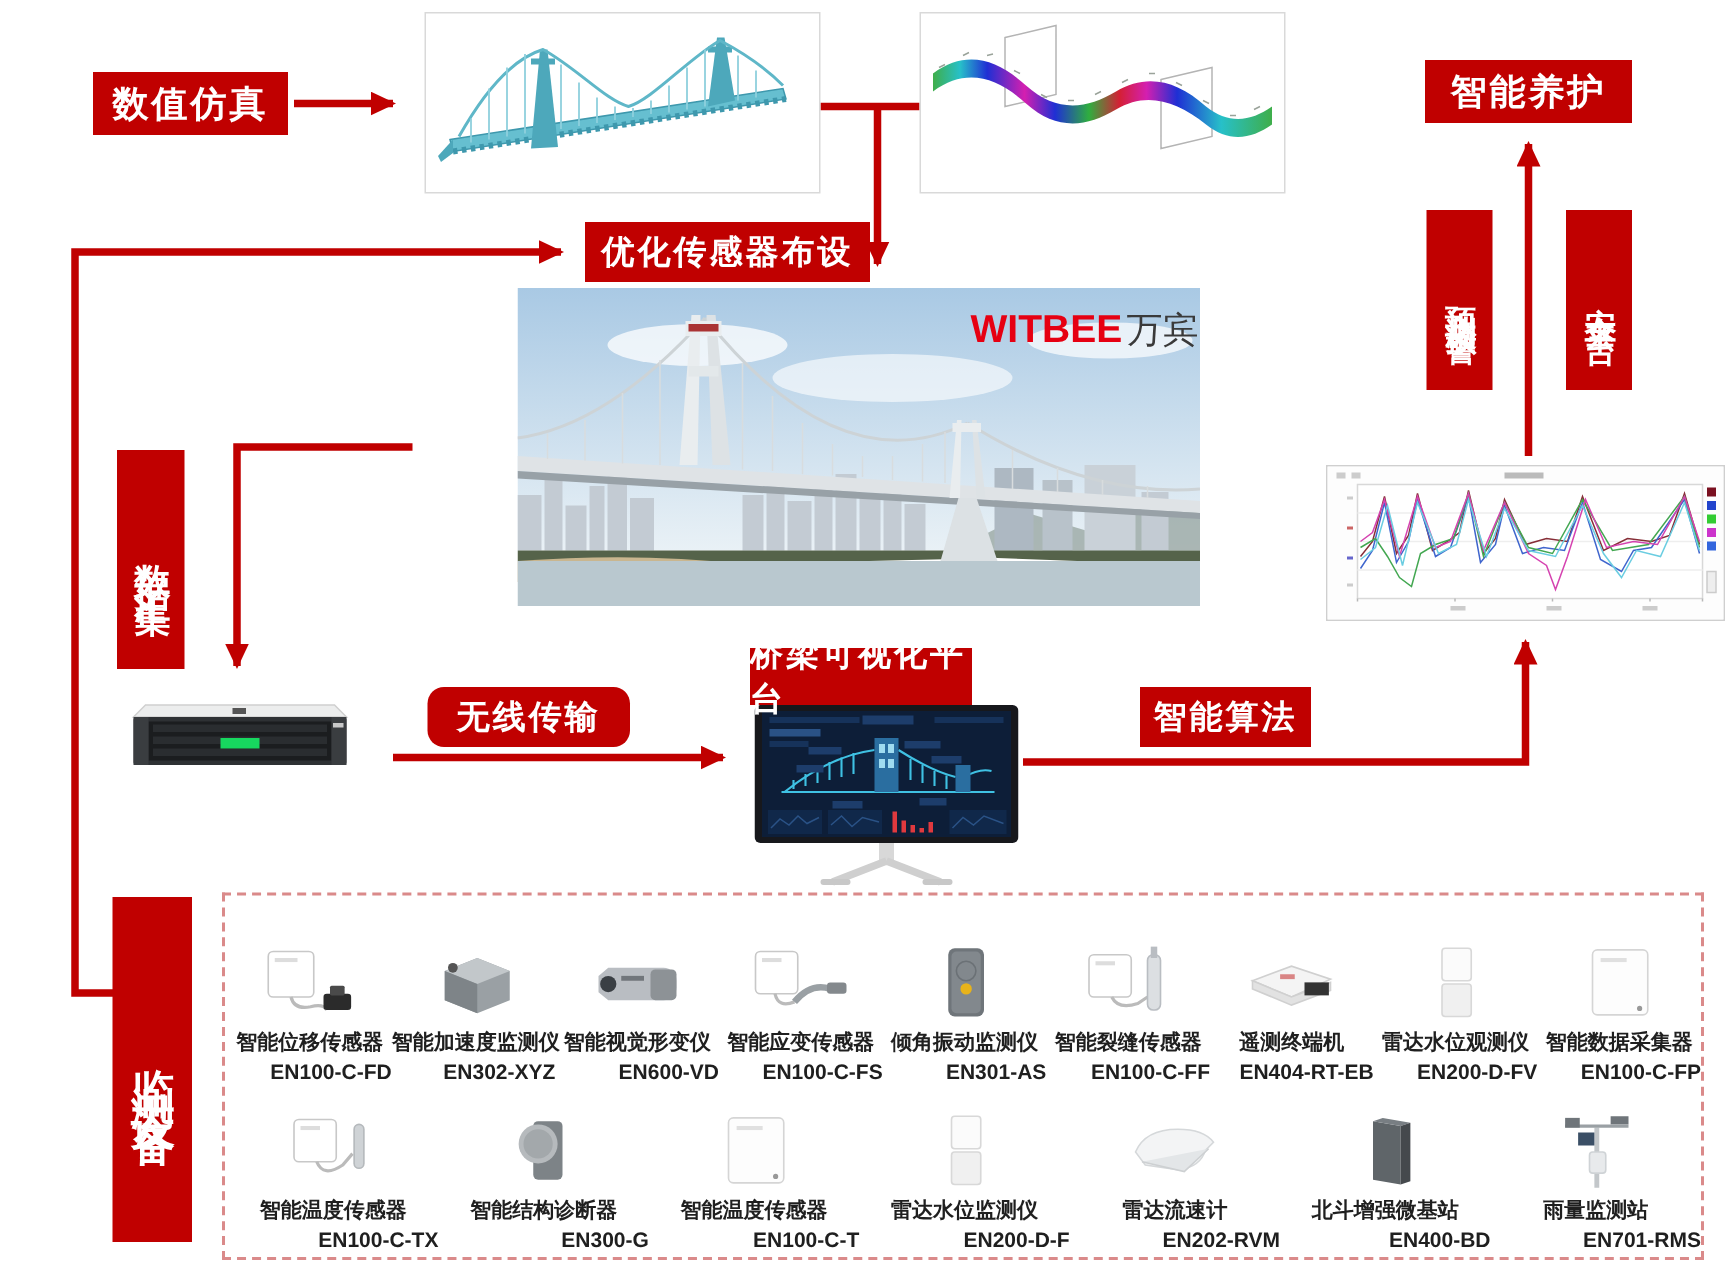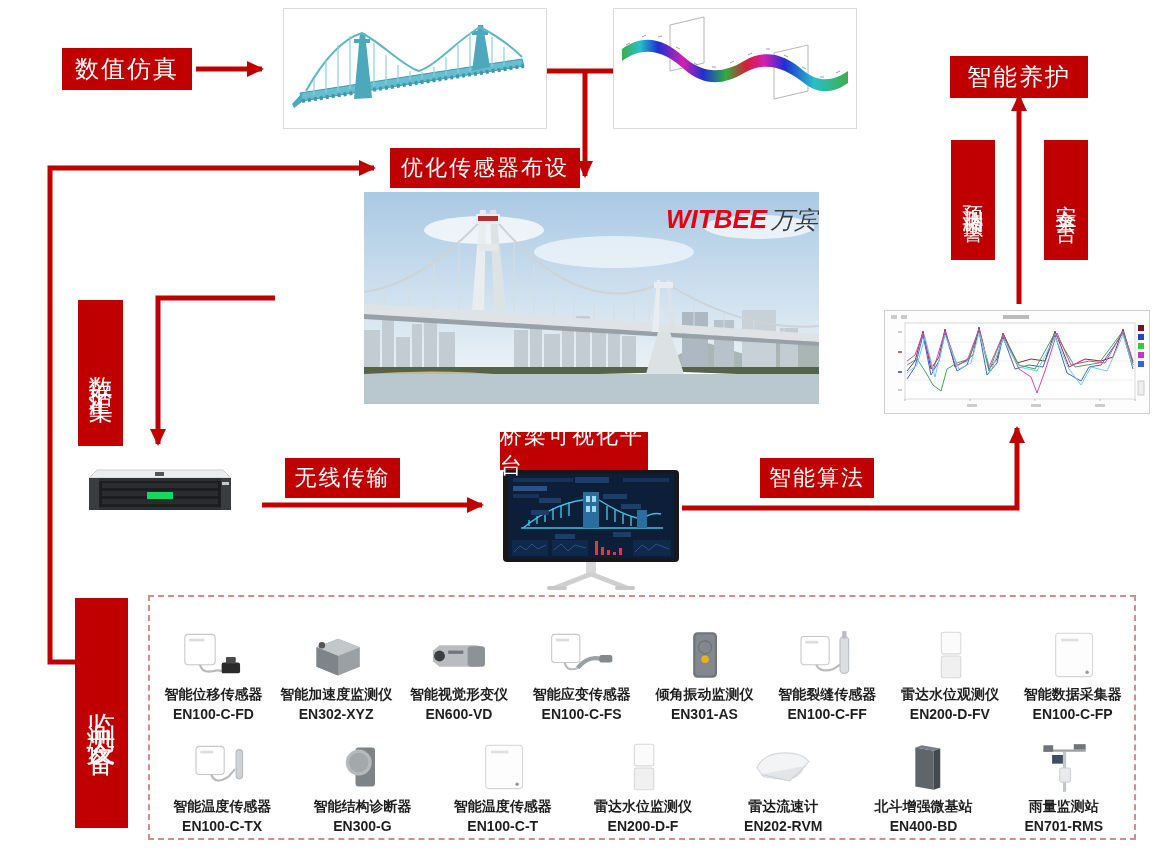--- a/index.html
+++ b/index.html
@@ -2,30 +2,30 @@
 <html><head>
 <meta charset="utf-8">
 <style>
   :root{ --red:#c00000; }
   html,body{margin:0;padding:0;background:#fff;}
   body{font-family:"Liberation Sans",sans-serif;}
   #canvas{position:relative;width:1156px;height:853px;background:#fff;overflow:hidden;}
   svg{display:block;}
   .layer{position:absolute;left:0;top:0;width:1156px;height:853px;pointer-events:none;}
   .rbox{position:absolute;background:var(--red);color:#fff;display:flex;align-items:center;justify-content:center;
-        font-size:22px;font-weight:400;letter-spacing:2px;z-index:3;}
+        font-size:22px;font-weight:700;letter-spacing:2px;z-index:3;}
   .rbox.v{writing-mode:vertical-rl;text-orientation:upright;letter-spacing:8px;}
   .imgbox{position:absolute;background:#fff;border:1px solid #d9d9d9;z-index:2;}
   .dashed{position:absolute;left:148px;top:595px;width:988px;height:245px;border:2px dashed #da8a8a;z-index:1;box-sizing:border-box;}
   .dev-grid{position:absolute;left:152px;top:620px;width:982px;z-index:2;}
   .dev-row{display:flex;}
   .dev{flex:1;text-align:center;padding-top:10px;min-width:0;}
   .dev-ic{height:52px;width:78px;margin:0 auto;}
   .dev-name{font-size:14px;font-weight:600;color:#1f1f1f;margin-top:4px;white-space:nowrap;}
-  .dev-model{font-size:14px;font-weight:600;color:#1f1f1f;margin-top:2px;white-space:nowrap;}
+  .dev-model{font-size:14px;font-weight:600;color:#1f1f1f;margin-top:2px;white-space:nowrap;text-align:right;}
 </style>
 </head>
 <body>
 
 <div id="canvas">
 
   <svg width="0" height="0" style="position:absolute" aria-hidden="true">
     <defs>
       <symbol id="i-disp" viewBox="0 0 64 48">
         <rect x="6" y="4" width="28" height="28" rx="3" fill="#fff" stroke="#c8c8c8"></rect>
@@ -140,25 +140,25 @@
       <path d="M78,662 L50,662 L50,168 L374,168" marker-end="url(#arr)"></path>
       <path d="M275,298 L158,298 L158,444" marker-end="url(#arr)"></path>
       <path d="M262,505 L482,505" marker-end="url(#arr)"></path>
       <path d="M682,508 L1017,508 L1017,428" marker-end="url(#arr)"></path>
       <path d="M1019,304 L1019,96" marker-end="url(#arr)"></path>
     </g>
   </svg>
 
   <div class="rbox" style="left:62px;top:48px;width:130px;height:42px;font-size:24px;">数值仿真</div>
   <div class="rbox" style="left:390px;top:148px;width:190px;height:40px;">优化传感器布设</div>
-  <div class="rbox" style="left:950px;top:40px;width:138px;height:42px;font-size:24px;margin-top:16px;">智能养护</div>
+  <div class="rbox" style="left:950px;top:40px;width:138px;height:42px;font-size:24px;">智能养护</div>
   <div class="rbox v" style="left:951px;top:140px;width:44px;height:120px;font-size:21px;letter-spacing:6px;">预测预警</div>
   <div class="rbox v" style="left:1044px;top:140px;width:44px;height:120px;font-size:21px;letter-spacing:6px;">安全平台</div>
   <div class="rbox v" style="left:78px;top:300px;width:45px;height:146px;font-size:24px;">数据汇集</div>
-  <div class="rbox" style="left:285px;top:458px;width:115px;height:40px;">无线传输</div>
+  <div class="rbox" style="left:285px;top:458px;width:135px;height:40px;border-radius:11px;">无线传输</div>
   <div class="rbox" style="left:500px;top:432px;width:148px;height:38px;">桥梁可视化平台</div>
   <div class="rbox" style="left:760px;top:458px;width:114px;height:40px;">智能算法</div>
   <div class="rbox v" style="left:75px;top:598px;width:53px;height:230px;font-size:29px;letter-spacing:12px;z-index:4;">监测设备</div>
 
   <div class="imgbox" style="left:283px;top:8px;width:262px;height:119px;">
     <svg viewBox="0 0 262 119" width="262" height="119">
       <polygon points="16,84 238,50 240,57 18,92" fill="#66bfd0" stroke="#3e98ad" stroke-width="1"></polygon>
       <path d="M18,92 L240,57" stroke="#3e98ad" stroke-width="4" stroke-dasharray="3,3" fill="none"></path>
       <polygon points="8,95 18,84 18,93 10,99" fill="#4da8bb"></polygon>
       <path d="M70,90 L76,24 L81,24 L88,89 Z" fill="#4da8bb"></path>
@@ -188,21 +188,21 @@
         </linearGradient>
       </defs>
       <path d="M56,16 l34,-8 l0,46 l-34,8 Z" fill="none" stroke="#b4b4b4"></path>
       <path d="M160,44 l34,-8 l0,46 l-34,8 Z" fill="none" stroke="#b4b4b4"></path>
       <path d="M8,40 C30,24 50,30 70,48 C90,66 110,64 130,52 C150,40 170,44 190,62 C205,74 220,72 234,62
                L234,74 C220,84 205,86 190,74 C170,58 150,52 130,64 C110,76 90,78 70,60 C50,42 30,36 8,52 Z" fill="url(#modalg)"></path>
       <path d="M12,36 l4,-2 M28,28 l4,-2 M44,28 l4,-1 M62,38 l4,2 M80,54 l4,2 M98,58 l4,0 M116,54 l4,-2 M134,46 l4,-2 M152,40 l4,0 M170,46 l4,2 M188,58 l4,2 M206,68 l4,0 M222,64 l4,-2" stroke="#9aa39a" stroke-width="1" fill="none"></path>
     </svg>
   </div>
 
-  <div class="imgbox" style="left:364px;top:192px;width:455px;height:220px;border:none;font-style:italic;">
+  <div class="imgbox" style="left:345px;top:192px;width:455px;height:220px;border:none;">
     <svg viewBox="0 0 455 212" width="455" height="212">
       <defs>
         <linearGradient id="sky" x1="0" y1="0" x2="0" y2="1">
           <stop offset="0" stop-color="#a9c9e4"></stop>
             <stop offset="1" stop-color="#e9f1f6"></stop>
         </linearGradient>
       </defs>
       <rect width="455" height="175" fill="url(#sky)"></rect>
       <ellipse cx="120" cy="38" rx="60" ry="14" fill="#fff" opacity="0.75"></ellipse>
       <ellipse cx="250" cy="60" rx="80" ry="16" fill="#fff" opacity="0.6"></ellipse>
@@ -413,20 +413,27 @@
       </div>
       <div class="dev">
         <svg class="dev-ic" viewBox="0 0 64 48">
             <use href="#i-crack"></use>
           </svg>
         <div class="dev-name">智能裂缝传感器</div>
         <div class="dev-model">EN100-C-FF</div>
       </div>
       <div class="dev">
         <svg class="dev-ic" viewBox="0 0 64 48">
+            <use href="#i-rtu"></use>
+          </svg>
+        <div class="dev-name">遥测终端机</div>
+        <div class="dev-model">EN404-RT-EB</div>
+      </div>
+      <div class="dev">
+        <svg class="dev-ic" viewBox="0 0 64 48">
             <use href="#i-level"></use>
           </svg>
         <div class="dev-name">雷达水位观测仪</div>
         <div class="dev-model">EN200-D-FV</div>
       </div>
       <div class="dev">
         <svg class="dev-ic" viewBox="0 0 64 48">
             <use href="#i-panel"></use>
           </svg>
         <div class="dev-name">智能数据采集器</div>

